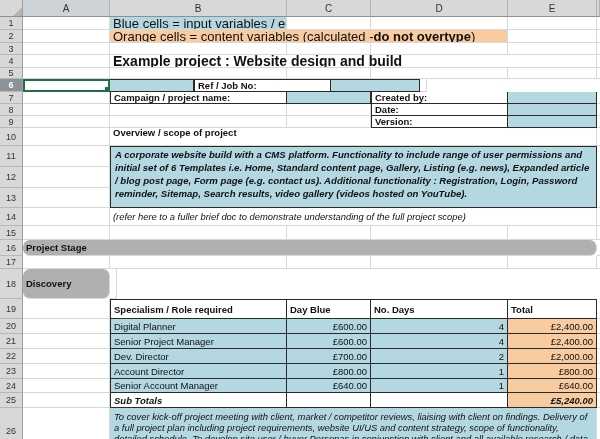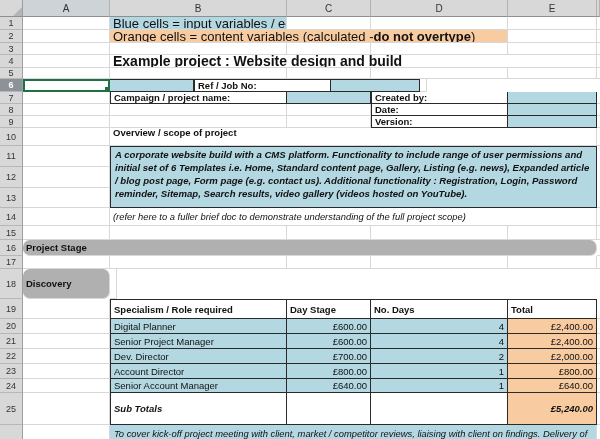--- a/index.html
+++ b/index.html
@@ -210,21 +210,21 @@
   <div class="r" style="height:30px">
     <div class="rh wH">18</div>
     <div class="c wA gray b">Discovery</div>
     <div class="c wF"></div>
   </div>
 
   <div class="r" style="height:20px">
     <div class="rh wH">19</div>
     <div class="c wA"></div>
     <div class="c wB b kl kt kr kb">Specialism / Role required</div>
-    <div class="c wC b kt kr kb">Day Stage</div>
+    <div class="c wC b kt kr kb">Day Blue</div>
     <div class="c wD b kt kr kb">No. Days</div>
     <div class="c wE b kt kr kb">Total</div>
     <div class="c wF"></div>
   </div>
 
   <div class="r" style="height:15px">
     <div class="rh wH">20</div>
     <div class="c wA"></div>
     <div class="c wB blue kl kr kb">Digital Planner</div>
     <div class="c wC blue ra kr kb">£600.00</div>
@@ -266,21 +266,21 @@
   <div class="r" style="height:14px">
     <div class="rh wH">24</div>
     <div class="c wA"></div>
     <div class="c wB blue kl kr kb">Senior Account Manager</div>
     <div class="c wC blue ra kr kb">£640.00</div>
     <div class="c wD blue ra kr kb">1</div>
     <div class="c wE orange ra kr kb">£640.00</div>
     <div class="c wF"></div>
   </div>
 
-  <div class="r" style="height:32px">
+  <div class="r" style="height:15px">
     <div class="rh wH">25</div>
     <div class="c wA"></div>
     <div class="c wB b i kl kr kb">Sub Totals</div>
     <div class="c wC kr kb"></div>
     <div class="c wD kr kb"></div>
     <div class="c wE orange b i ra kr kb">£5,240.00</div>
     <div class="c wF"></div>
   </div>
 
   <div class="r" style="height:47px">

